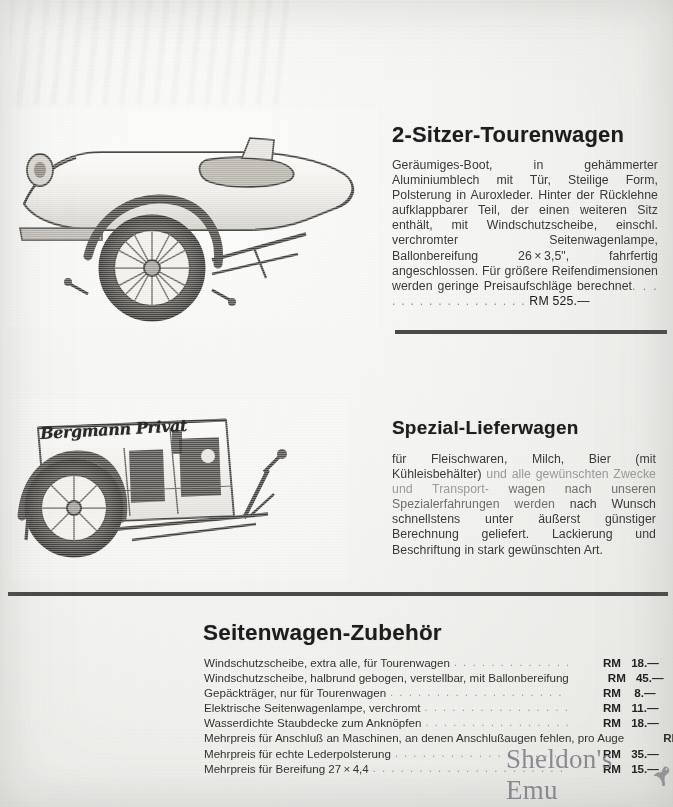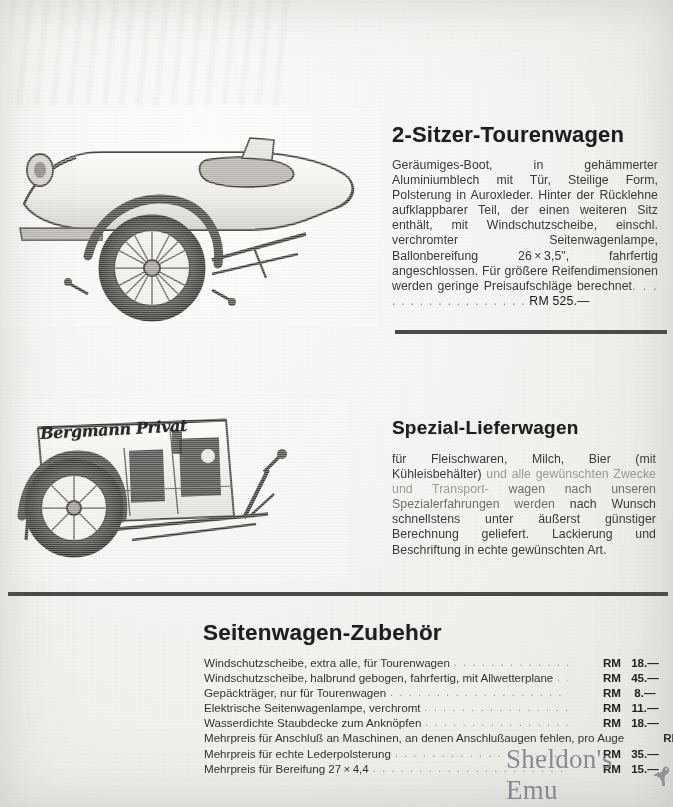--- a/index.html
+++ b/index.html
@@ -251,36 +251,36 @@
   </div>
 
   <div class="rule" id="rule-1"></div>
 
   <div class="sec-title" id="title-lieferwagen">Spezial-Lieferwagen</div>
 
   <div class="body-copy" id="copy-lieferwagen">
     <span>für Fleischwaren, Milch, Bier (mit Kühleisbehälter)</span>
     <span class="fade1">und alle gewünschten Zwecke und Transport-</span>
     <span class="fade2">wagen nach unseren Spezialerfahrungen werden</span>
-    <span>nach Wunsch schnellstens unter äußerst günstiger Berechnung geliefert. Lackierung und Beschriftung in echte gewünschten Art.</span>
+    <span>nach Wunsch schnellstens unter äußerst günstiger Berechnung geliefert. Lackierung und Beschriftung in stark gewünschten Art.</span>
   </div>
 
   <div class="rule" id="rule-2"></div>
 
   <div class="sec-title" id="title-zubehoer">Seitenwagen-Zubehör</div>
 
   <div id="accessory-list">
       <div class="acc-row">
         <span class="acc-label">Windschutzscheibe, extra alle, für Tourenwagen</span>
         <span class="acc-dots">. . . . . . . . . . . . . . . . . . . . . . . . . . . . . . . . . . . . . . . . . . . . . . . . . . . . . . . . . . . . . . . . . . . . . . . . . . . . . . . . . . . . . . . . . . . . . . .</span>
         <span class="acc-cur">RM</span>
         <span class="acc-amt">18.—</span>
       </div>
       <div class="acc-row">
-        <span class="acc-label">Windschutzscheibe, halbrund gebogen, fahrfertig, mit Allwetterplane</span>
+        <span class="acc-label">Windschutzscheibe, halbrund gebogen, verstellbar, mit Ballonbereifung</span>
         <span class="acc-dots">. . . . . . . . . . . . . . . . . . . . . . . . . . . . . . . . . . . . . . . . . . . . . . . . . . . . . . . . . . . . . . . . . . . . . . . . . . . . . . . . . . . . . . . . . . . . . . .</span>
         <span class="acc-cur">RM</span>
         <span class="acc-amt">45.—</span>
       </div>
       <div class="acc-row">
         <span class="acc-label">Gepäckträger, nur für Tourenwagen</span>
         <span class="acc-dots">. . . . . . . . . . . . . . . . . . . . . . . . . . . . . . . . . . . . . . . . . . . . . . . . . . . . . . . . . . . . . . . . . . . . . . . . . . . . . . . . . . . . . . . . . . . . . . .</span>
         <span class="acc-cur">RM</span>
         <span class="acc-amt">8.—</span>
       </div>

